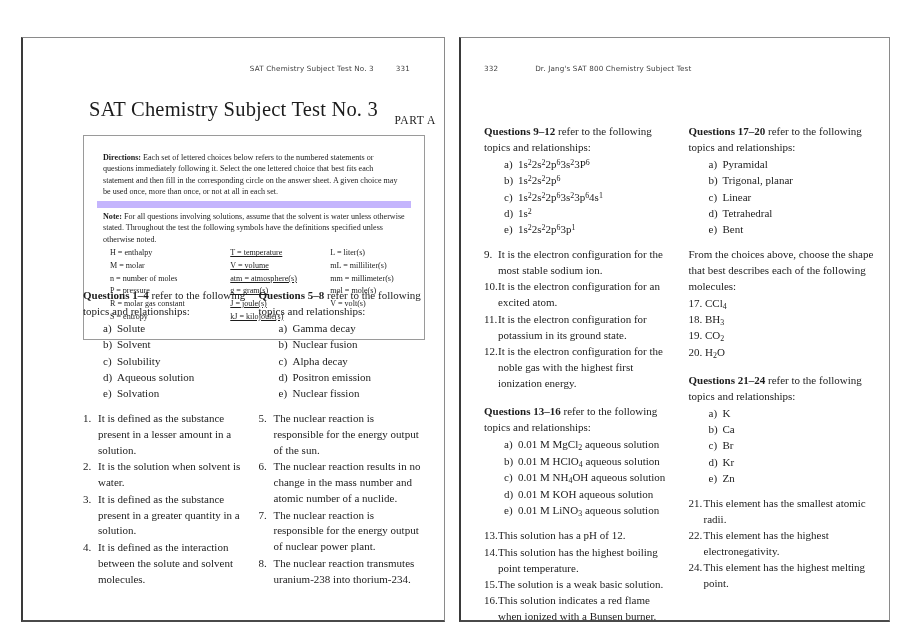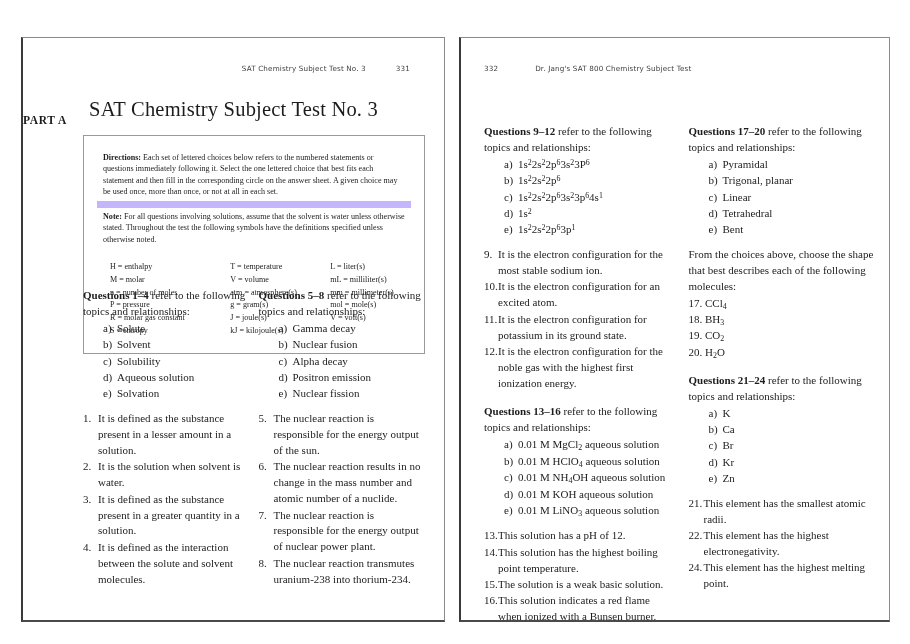--- a/index.html
+++ b/index.html
@@ -38,41 +38,41 @@
   
   .runhead {
     font-family: "DejaVu Sans", sans-serif;
     font-size: 7.2px;
     letter-spacing: .15px;
     color: #3d3d3d;
     position: absolute;
     white-space: nowrap;
   }
   .runhead-left  { top: 26px; right: 34px; }
-  .runhead-left .folio { margin-left: 30px; }
+  .runhead-left .folio { margin-left: 22px; }
   .runhead-right { top: 26px; left: 23px; }
   .runhead-right .folio { margin-right: 37px; }
 
   
   .doc-title {
     position: absolute;
     top: 46px;
     left: 0; right: 0;
     text-align: center;
     font-size: 20.5px;
     font-weight: normal;
     letter-spacing: .2px;
   }
   .part-title {
     position: absolute;
     top: 76px;
-    left: 0; right: 0;
-    text-align: left;
+    left: 0; right: 8px;
+    text-align: right;
     font-size: 11.5px;
-    font-weight: bold;
+    font-weight: normal;
     letter-spacing: .6px;
   }
 
   
   .directions {
     position: absolute;
     top: 97px;
     left: 60px;
     width: 342px;
     border: 1px solid #9a9a9a;
@@ -81,30 +81,30 @@
     font-size: 8.1px;
     line-height: 1.42;
   }
   .dir-sec { padding: 3px 5px 3px 6px; }
   .dir-sec.rule { border-top: 7px solid #c4b5fd; }
   .dir-sec b { font-weight: bold; }
 
   .symtable {
     width: 100%;
     border-collapse: collapse;
-    margin-top: 16px;
+    margin-top: 2px;
     font-size: 8.1px;
   }
   .symtable td {
     padding: 0 0 1.2px 0;
     vertical-align: top;
     white-space: nowrap;
   }
   .symtable td.c1 { width: 42%; padding-left: 7px; }
-  .symtable td.c2 { width: 33%; }
+  .symtable td.c2 { width: 33%; text-decoration: underline; }
   .symtable td.c3 { width: 25%; }
 
   
   .cols {
     position: absolute;
     top: 208px;
     left: 60px;
     right: 18px;
     display: flex;
     gap: 8px;

